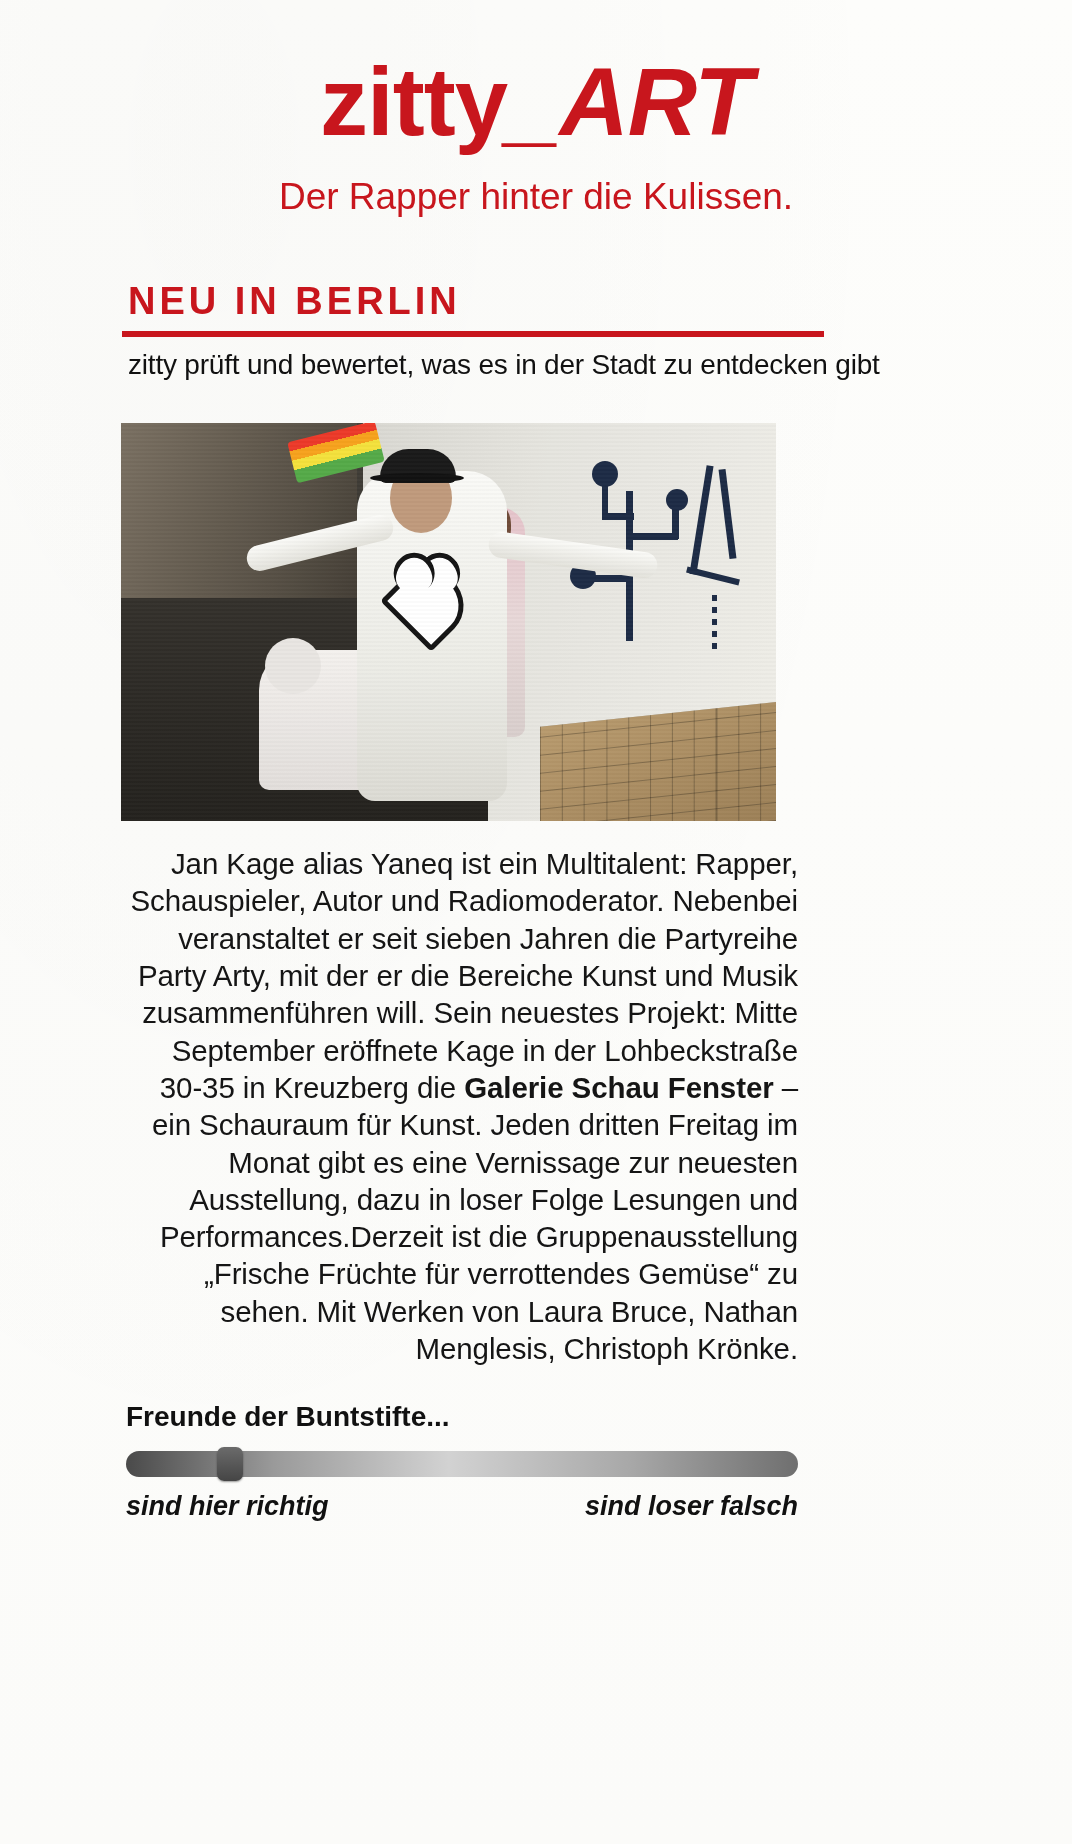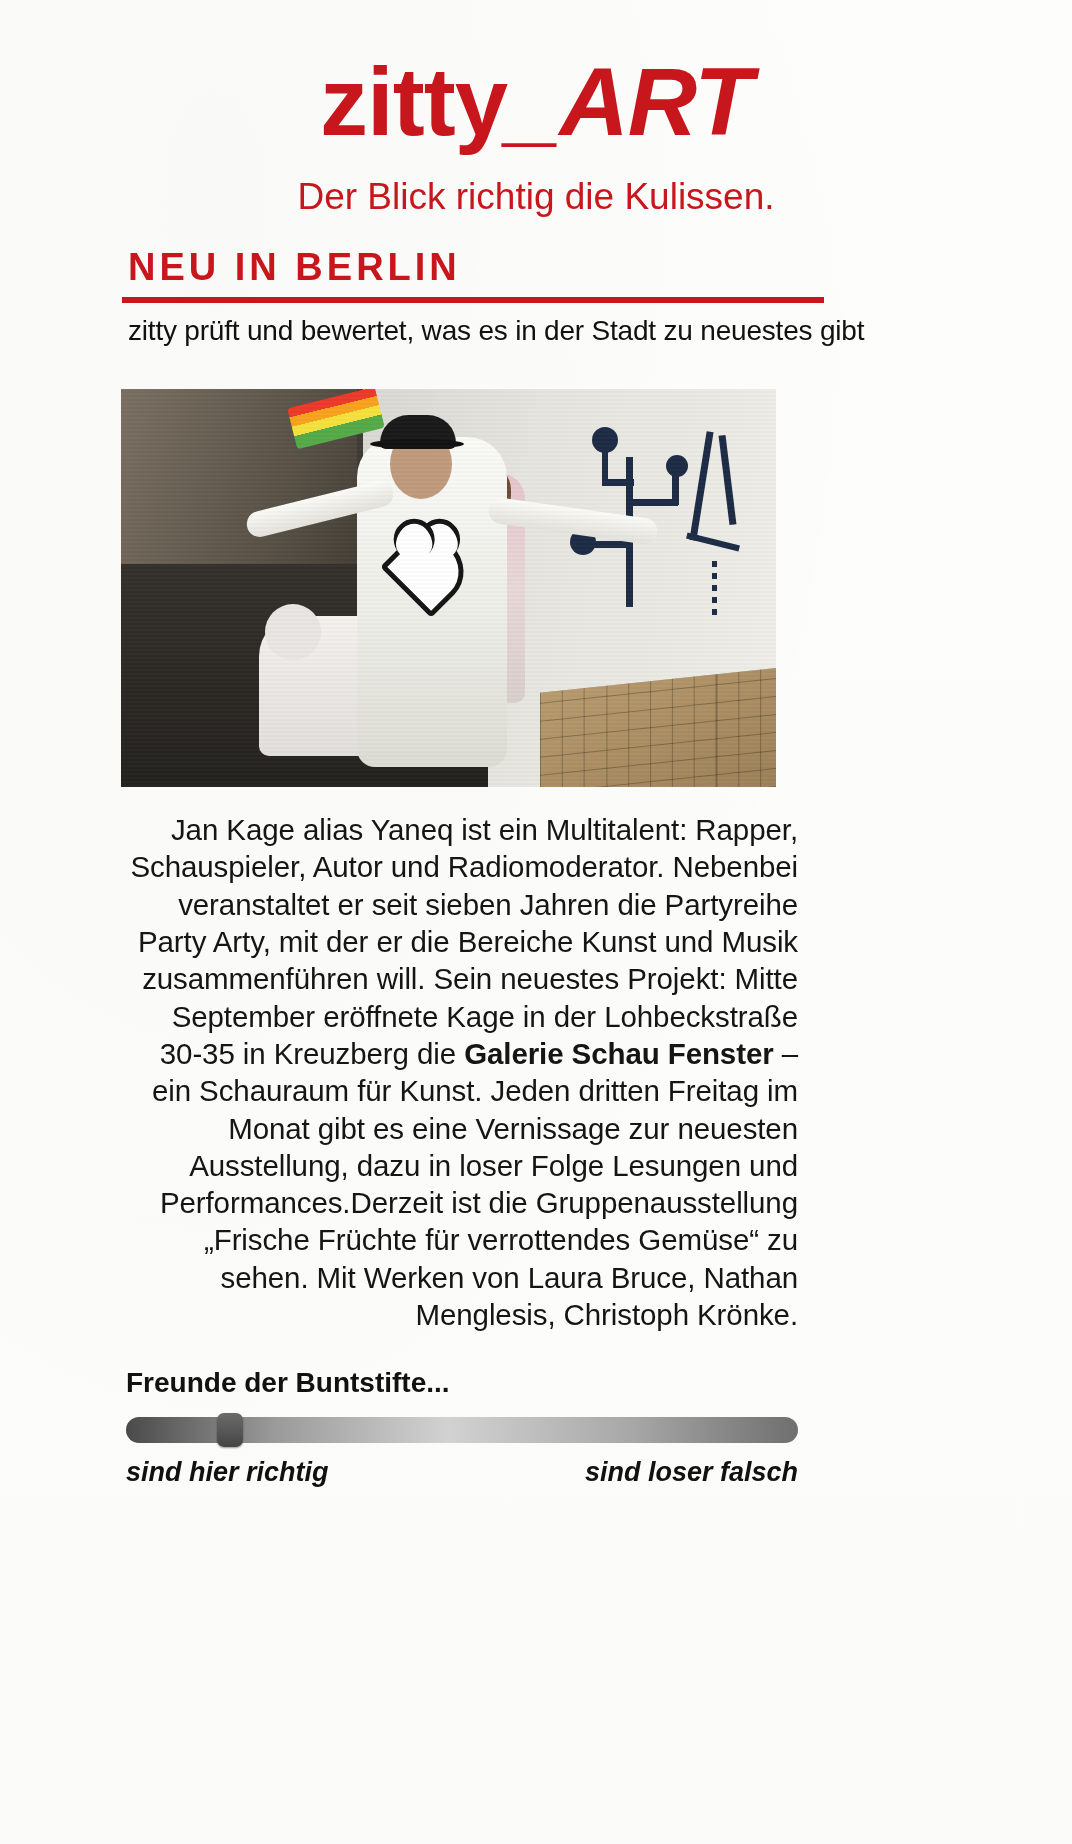--- a/index.html
+++ b/index.html
@@ -52,21 +52,21 @@
   }
   .masthead-sub {
     margin-top: 26px;
     font-size: 37px;
     color: #c8161d;
     font-weight: 500;
   }
 
   
   .section-wrap {
-    margin-top: 28px;
+    margin-top: 62px;
     padding-left: 128px;
     padding-right: 110px;
   }
   .section-title {
     font-size: 38px;
     font-weight: bold;
     color: #c8161d;
     letter-spacing: 4px;
   }
   .section-rule {
@@ -291,27 +291,27 @@
 </style>
 </head>
 <body>
 
 <div class="page"></div>
 
 <div class="content">
 
   <div class="masthead">
     <div class="masthead-title"><span class="part-regular">zitty</span><span class="part-italic">_ART</span></div>
-    <div class="masthead-sub">Der Blick richtig die Kulissen.</div>
+    <div class="masthead-sub">Der Rapper hinter die Kulissen.</div>
   </div>
 
   <div class="section-wrap">
     <div class="section-title">NEU IN BERLIN</div>
     <div class="section-rule"></div>
-    <div class="section-desc">zitty prüft und bewertet, was es in der Stadt zu neuestes gibt</div>
+    <div class="section-desc">zitty prüft und bewertet, was es in der Stadt zu entdecken gibt</div>
   </div>
 
   <div class="photo-wrap" title="Jan Kage alias Yaneq im weißen Overall mit Herz-Aufnäher in der Galerie Schau Fenster">
     <div class="ph-floor-left"></div>
     <div class="ph-wall"></div>
     <div class="ph-dark-corner2"></div>
     <div class="ph-floor-dark"></div>
     <div class="ph-tile"></div>
     <div class="ph-rainbow"></div>
 

